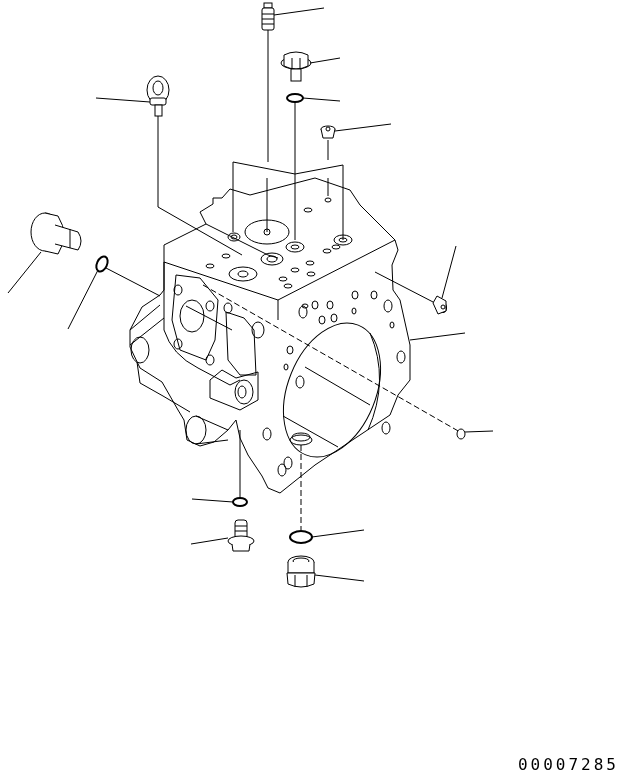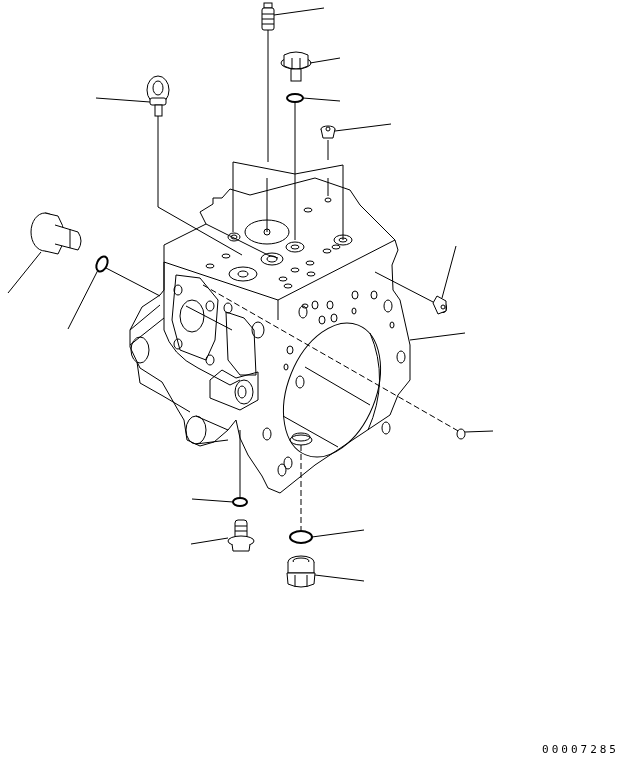--- a/index.html
+++ b/index.html
@@ -3,21 +3,21 @@
 <meta charset="utf-8">
 <style>
   html, body { margin:0; padding:0; background:#ffffff; }
   body { width:627px; height:780px; position:relative; overflow:hidden; font-family:"DejaVu Sans Mono", monospace; }
   #canvas { position:absolute; left:0; top:0; width:627px; height:780px; }
   #canvas svg { width:627px; height:780px; }
   .ln { stroke:#000; stroke-width:1; fill:none; }
   .fl { stroke:#000; stroke-width:1; fill:#fff; }
   .ring { stroke:#000; stroke-width:2; fill:none; }
   .dash { stroke:#000; stroke-width:1; fill:none; stroke-dasharray:6 3; }
-  #ref { position:absolute; right:8px; bottom:24px; font-size:11px; letter-spacing:3px; color:#000; }
+  #ref { position:absolute; right:8px; bottom:6px; font-size:16px; letter-spacing:3px; color:#000; }
 </style>
 </head>
 <body>
 
 <div id="canvas">
 <svg viewBox="0 0 627 780" xmlns="http://www.w3.org/2000/svg">
 
   <g>
     <rect class="fl" x="264" y="3" width="8" height="5"></rect>
     <rect class="fl" x="262" y="8" width="12" height="22" rx="2"></rect>

